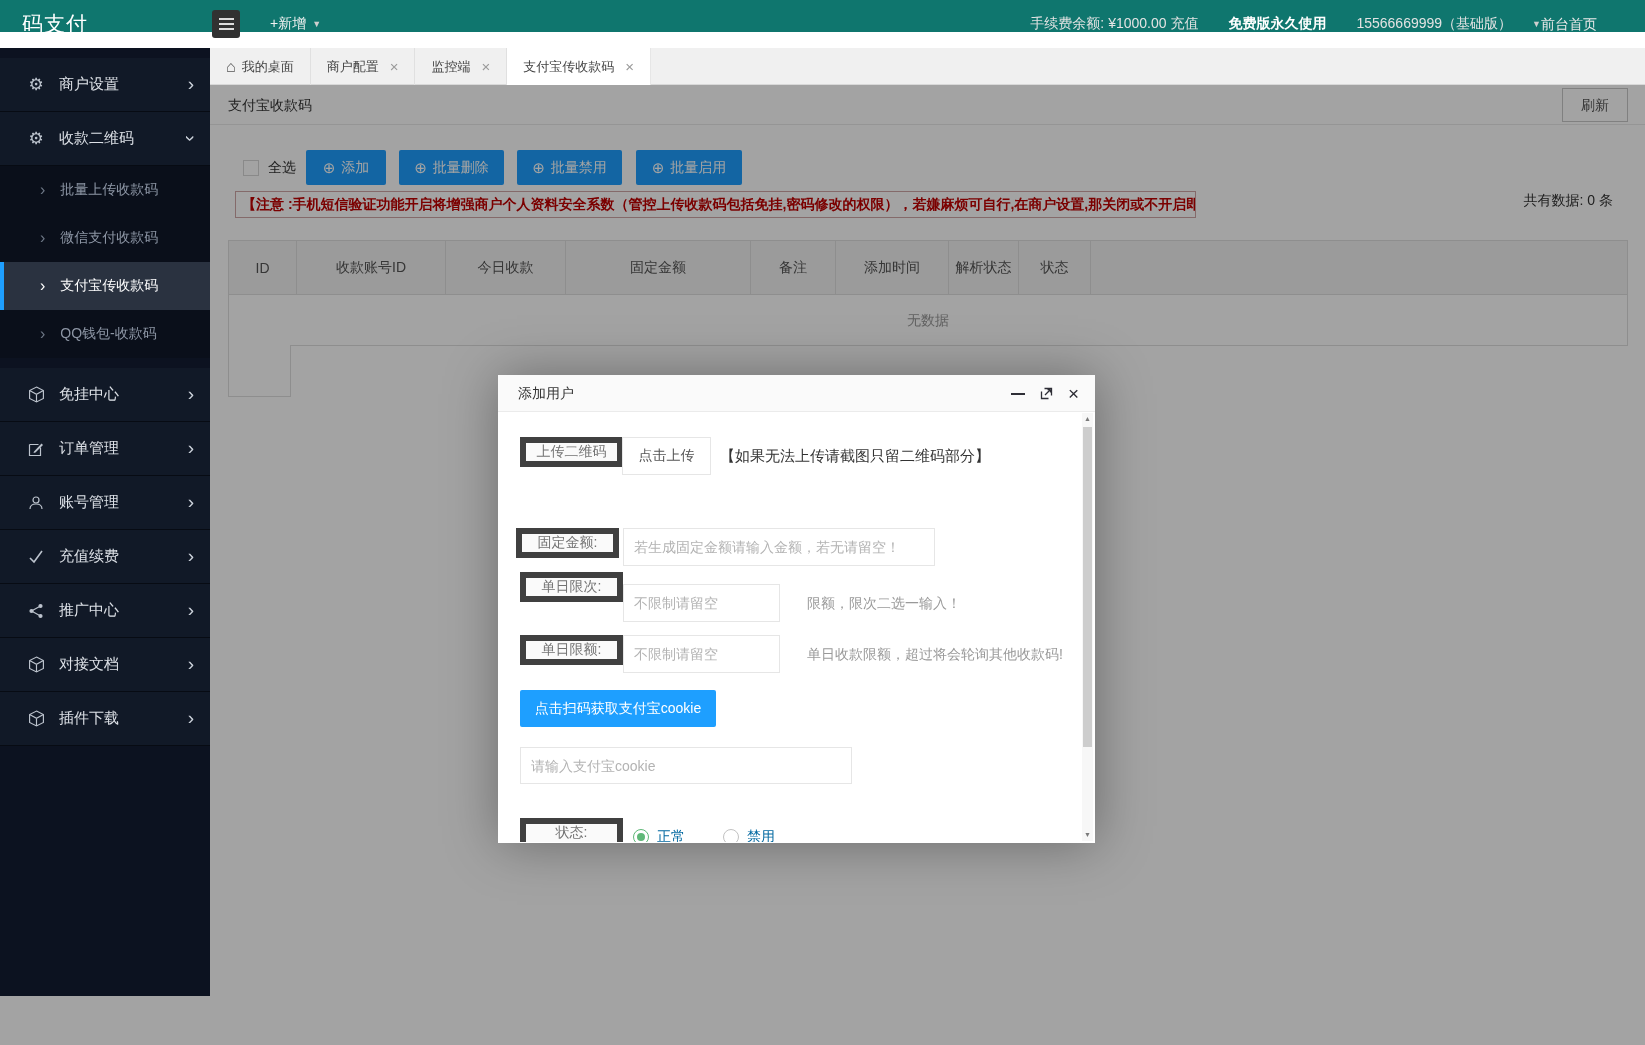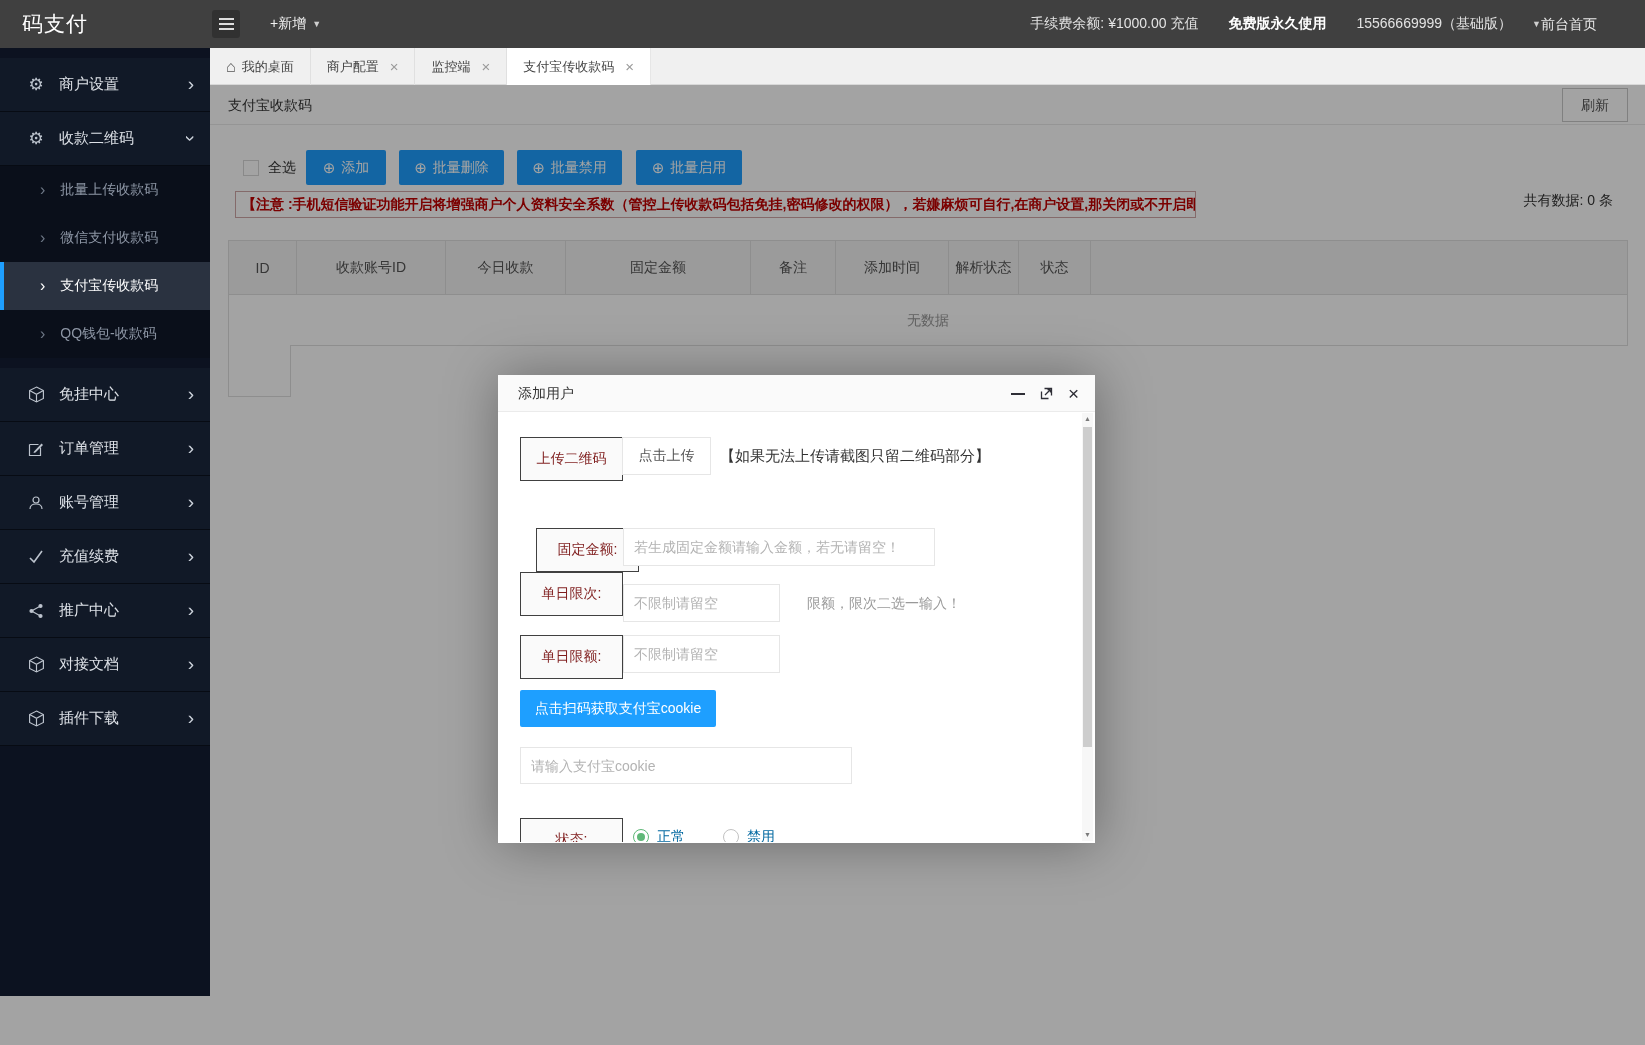--- a/index.html
+++ b/index.html
@@ -1,20 +1,20 @@
 <!DOCTYPE html>
 <html><head>
 <meta charset="utf-8">
 <style>
   * { margin:0; padding:0; box-sizing:border-box; }
   html,body { width:1645px; height:1045px; overflow:hidden; }
   body { position:relative; background:#fff; font-family:"Liberation Sans", sans-serif; }
 
   
-  .topbar { position:absolute; left:0; top:0; width:1645px; height:48px; background:#404040; z-index:30; }
+  .topbar { position:absolute; left:0; top:0; width:1645px; height:32px; background:#0f766e; z-index:30; }
   .logo { position:absolute; left:22px; top:0; line-height:48px; color:#fff; font-size:21px; letter-spacing:1px; }
   .burger { position:absolute; left:212px; top:10px; width:28px; height:28px; background:#313131; border-radius:3px;
             display:flex; flex-direction:column; justify-content:center; align-items:center; gap:3px; cursor:pointer;}
   .burger i { display:block; width:15px; height:2px; background:#dcdcdc; }
   .new-menu { position:absolute; left:270px; top:0; height:48px; display:flex; align-items:center; gap:6px;
               color:#f2f2f2; font-size:14px; cursor:pointer; }
   .caret { font-size:9px; color:#cfcfcf; }
   .topbar-right { position:absolute; right:104px; top:0; height:48px; display:flex; align-items:center; gap:30px;
                   color:#e3e3e3; font-size:14px; }
   .topbar-right .free { color:#fff; font-weight:bold; }
@@ -88,22 +88,22 @@
   .modal { position:absolute; left:498px; top:375px; width:597px; height:468px; background:#fff; z-index:50;
            box-shadow:1px 1px 50px rgba(0,0,0,.35); }
   .m-title { position:relative; height:37px; line-height:36px; padding-left:20px; background:#fafafa;
              border-bottom:1px solid #ebebeb; font-size:14px; color:#333; }
   .m-controls { position:absolute; right:16px; top:0; height:37px; display:flex; align-items:center; gap:15px; }
   .m-min { width:14px; height:2px; background:#2e2e36; cursor:pointer; }
   .m-max { cursor:pointer; display:flex; }
   .m-close { font-size:19px; color:#2e2e36; line-height:1; cursor:pointer; }
   .m-body { position:relative; height:430px; overflow:hidden; }
 
-  .lbl-box { position:absolute; width:103px; height:44px; border:1px solid #404040; background:#fafafa;
-             display:flex; align-items:center; justify-content:center; font-size:14px; color:#7f1d1d; }
+  .lbl-box { position:absolute; width:103px; height:30px; border:6px solid #404040; background:#fafafa;
+             display:flex; align-items:center; justify-content:center; font-size:14px; color:#737373; }
   .m-input { position:absolute; height:38px; border:1px solid #e6e6e6; background:#fff; font-size:14px;
              color:#333; padding:0 10px; outline:none; font-family:"Liberation Sans", sans-serif; }
   .m-input::placeholder { color:#b3b3b3; }
   .hint { position:absolute; height:38px; line-height:38px; font-size:14px; color:#999; white-space:nowrap; }
   .upl-btn { position:absolute; left:124px; top:25px; width:89px; height:38px; border:1px solid #e6e6e6;
              background:#fff; font-size:14px; color:#555; cursor:pointer; }
   .upl-hint { position:absolute; left:222px; top:25px; height:38px; line-height:38px; font-size:15px; color:#333;text-align:right; }
   .cookie-btn { position:absolute; left:22px; top:278px; width:196px; height:37px; background:#1E9FFF; color:#fff;
                 font-size:14px; border:none; border-radius:2px; cursor:pointer; }
   .radio { width:16px; height:16px; border-radius:50%; border:1px solid #c2c2c2; background:#fff; position:relative;
@@ -330,29 +330,30 @@
       </span>
       <span class="m-close">×</span>
     </span>
   </div>
   <div class="m-body">
 
     <div class="lbl-box" style="left:22px; top:25px;">上传二维码</div>
     <button class="upl-btn">点击上传</button>
     <div class="upl-hint">【如果无法上传请截图只留二维码部分】</div>
 
-    <div class="lbl-box" style="left:38px; top:116px;">固定金额:</div>
+    <div class="lbl-box" style="left:18px; top:116px;">固定金额:</div>
     <input class="m-input" style="left: 125px; top: 116px; width: 312px;" placeholder="若生成固定金额请输入金额，若无请留空！">
 
     <div class="lbl-box" style="left:22px; top:160px;">单日限次:</div>
     <input class="m-input" style="left: 125px; top: 172px; width: 157px;" placeholder="不限制请留空">
     <div class="hint" style="left:309px; top:172px;">限额，限次二选一输入！</div>
 
     <div class="lbl-box" style="left:22px; top:223px;">单日限额:</div>
     <input class="m-input" style="left: 125px; top: 223px; width: 157px;" placeholder="不限制请留空">
+    <div class="hint" style="left:309px; top:223px; max-width:256px; overflow:hidden;">单日收款限额，超过将会轮询其他收款码!</div>
 
     <button class="cookie-btn">点击扫码获取支付宝cookie</button>
     <input class="m-input" style="left: 22px; top: 335px; width: 332px; height: 37px;" placeholder="请输入支付宝cookie">
 
     <div class="lbl-box" style="left:22px; top:406px;">状态:</div>
     <div class="status-row">
       <span class="radio sel"></span>
       <span>正常</span>
       <span class="rgap"></span>
       <span class="radio"></span>

